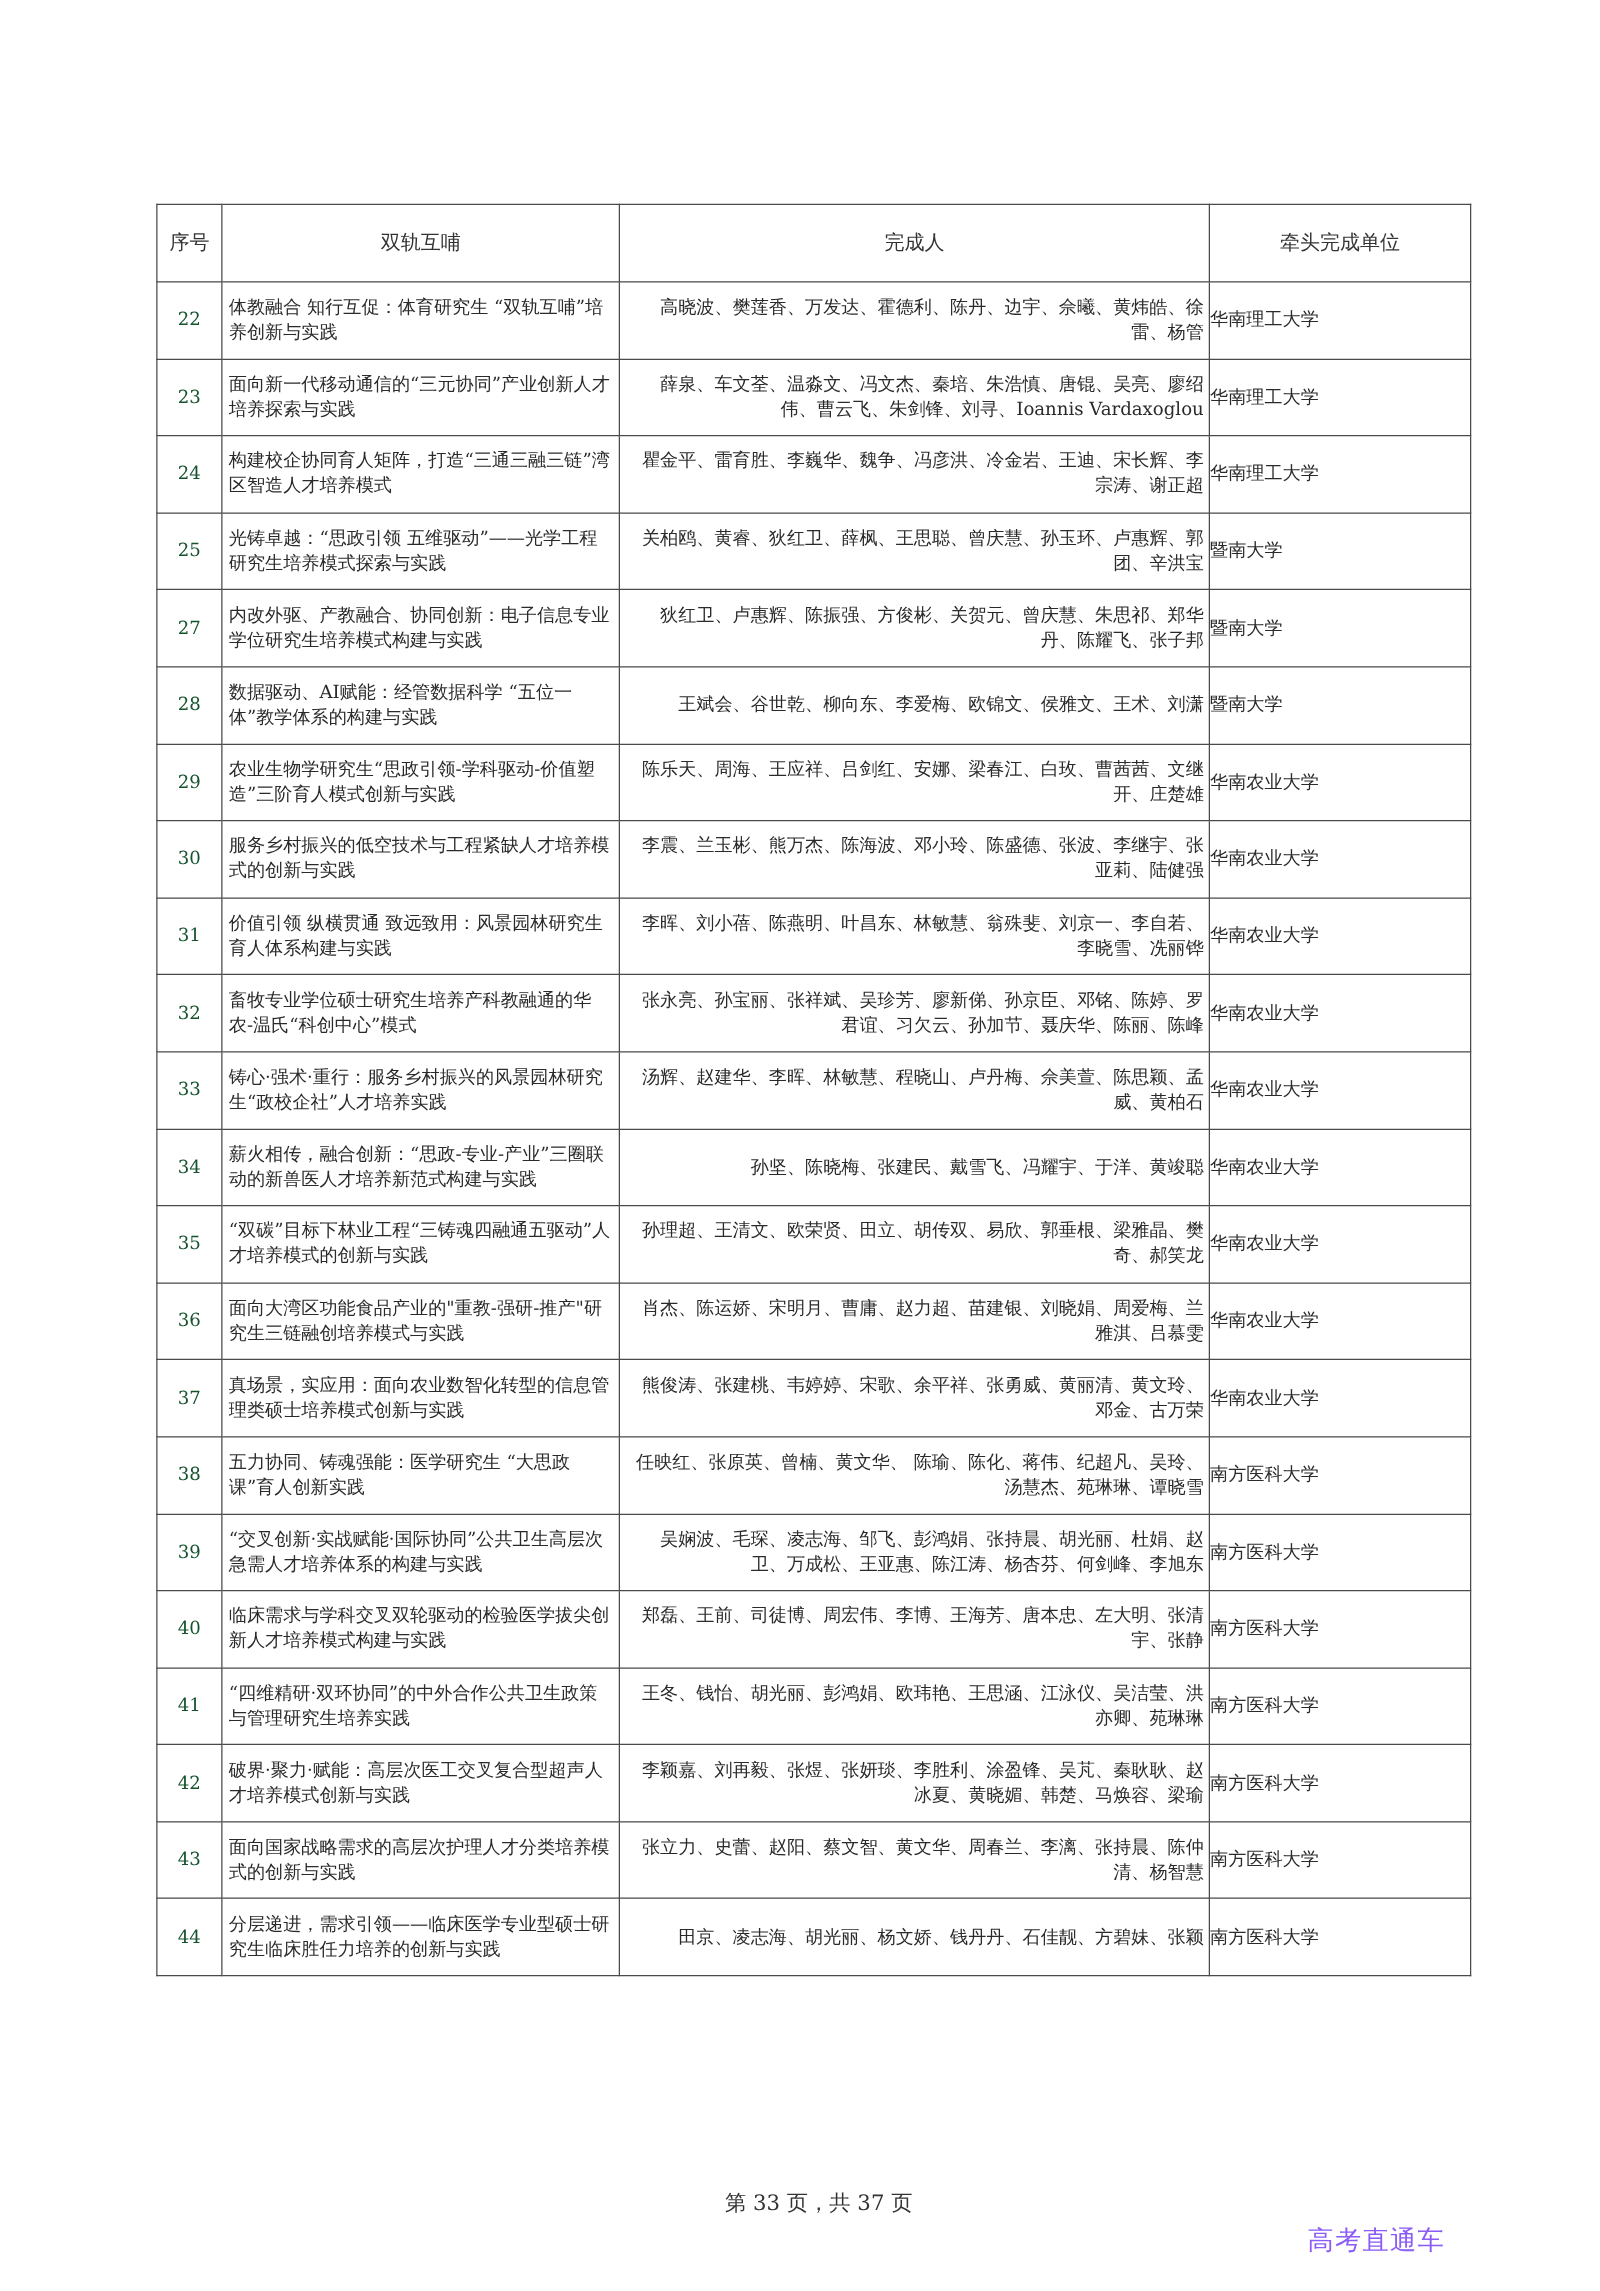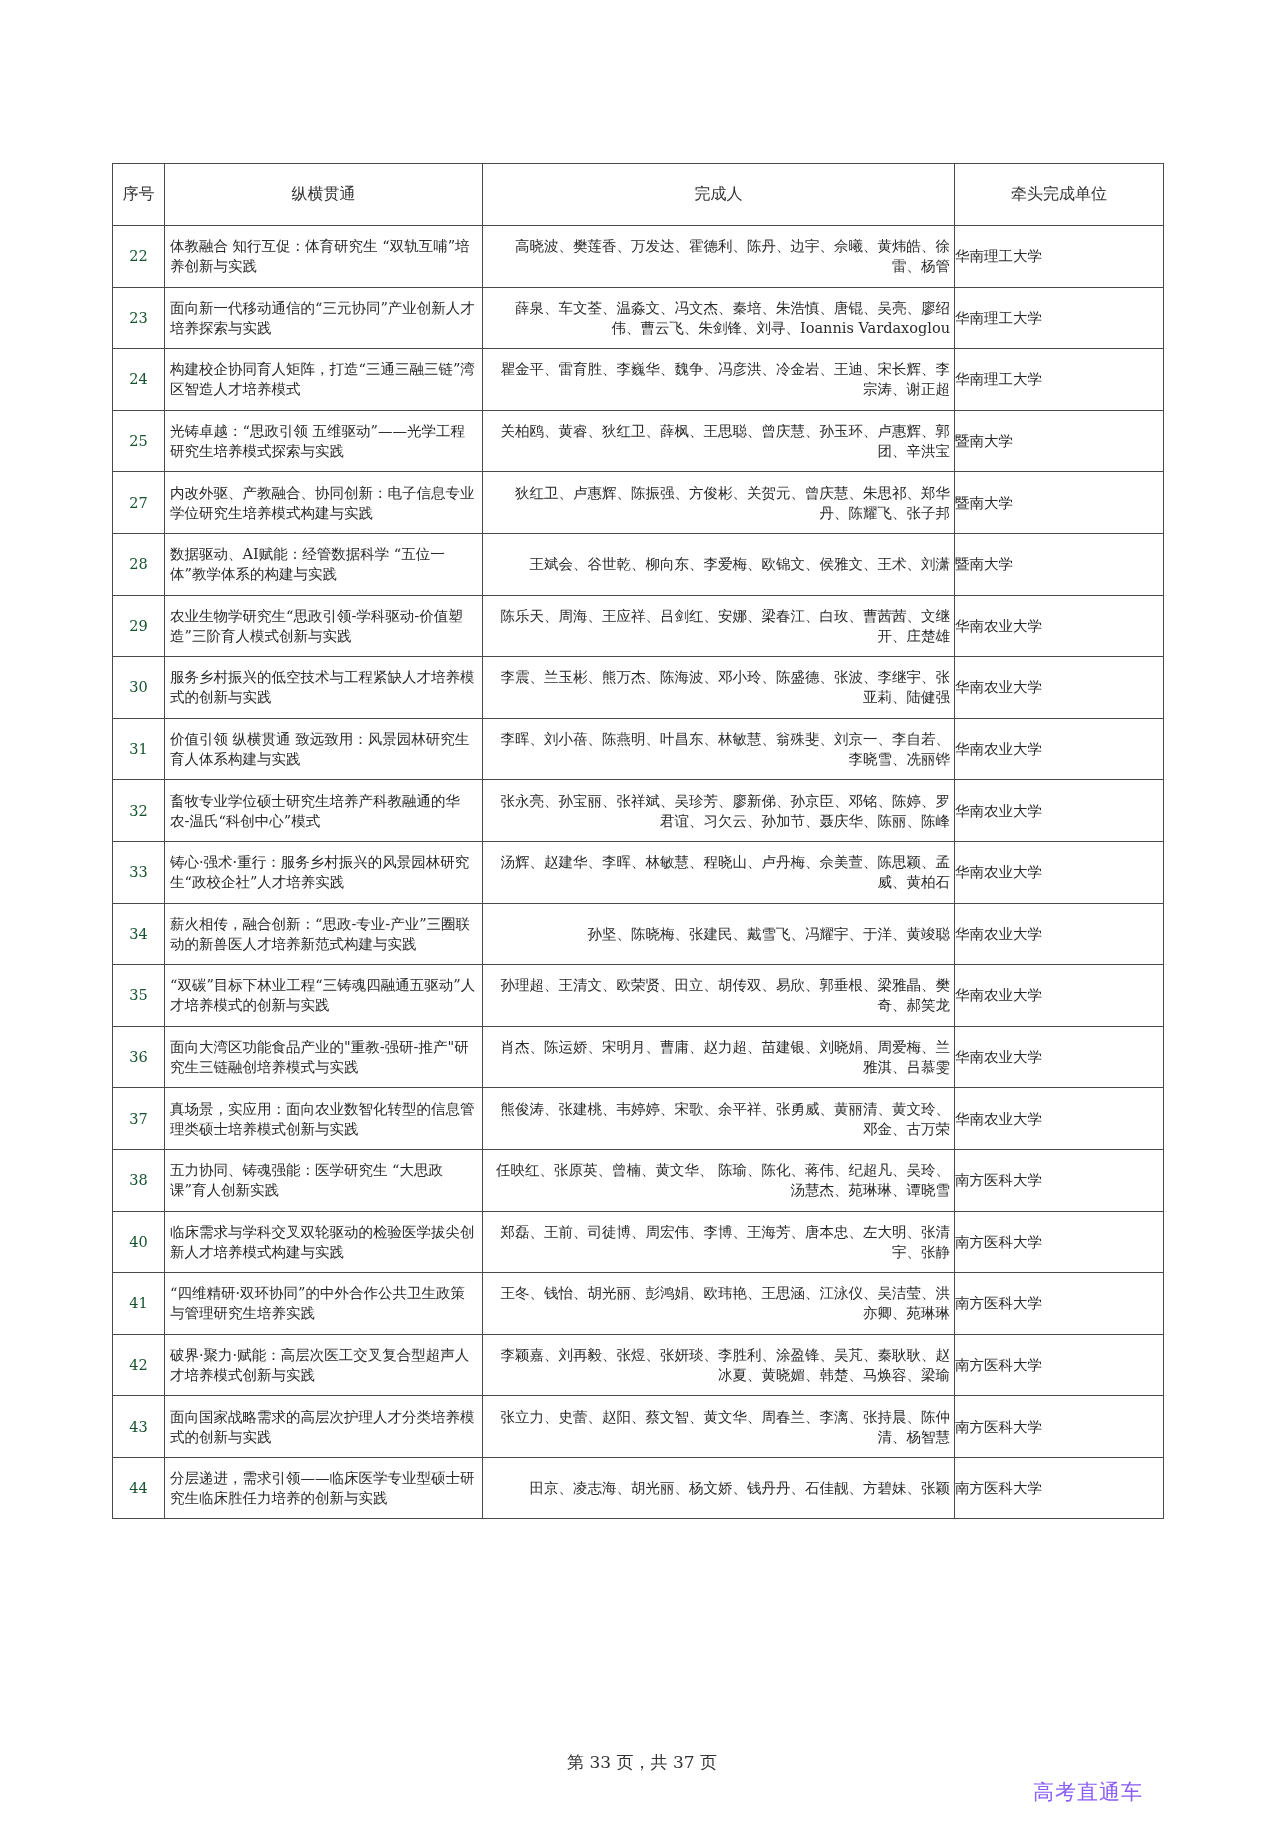--- a/index.html
+++ b/index.html
@@ -1,18 +1,18 @@
 <!DOCTYPE html>
 <html><head>
 <meta charset="utf-8">
 <style>
   html, body { margin: 0; padding: 0; background: #ffffff; }
   body { width: 1280px; height: 1833px; position: relative; overflow: hidden;
          font-family: "DejaVu Serif", "Liberation Serif", serif; color: #2a2a2a; }
-  .page { position: absolute; left: 2px; top: 0; width: 1171px; height: 1833px; }
+  .page { position: absolute; left: 15px; top: 0; width: 1171px; height: 1833px; }
   table.results { position: absolute; left: 110px; top: 163px; width: 1051px;
                   border-collapse: collapse; table-layout: fixed; }
   table.results th, table.results td { border: 1.5px solid #4a4a4a; padding: 0; }
   table.results th { height: 61px; font-weight: normal; font-size: 16px; text-align: center;
                      font-family: "DejaVu Sans", "Liberation Sans", sans-serif; color: #333; }
   table.results td { font-size: 14.5px; line-height: 20px; vertical-align: middle; }
   table.results tr.data-row { height: 61.6px; }
   td.col-idx { text-align: center; font-size: 14px; color: #14532d; }
   td.col-name { padding: 0 4px 0 5px !important; text-align: left; }
   td.col-people { padding: 0 4px 0 5px !important; text-align: right; }
@@ -29,21 +29,21 @@
   <table class="results">
     <colgroup>
       <col style="width:52px">
       <col style="width:318px">
       <col style="width:472px">
       <col style="width:209px">
     </colgroup>
     <thead>
       <tr>
         <th>序号</th>
-        <th>纵横贯通</th>
+        <th>双轨互哺</th>
         <th>完成人</th>
         <th>牵头完成单位</th>
       </tr>
     </thead>
     <tbody id="tbody">
         <tr class="data-row">
           <td class="col-idx">22</td>
           <td class="col-name">体教融合 知行互促：体育研究生 “双轨互哺”培养创新与实践</td>
           <td class="col-people">高晓波、樊莲香、万发达、霍德利、陈丹、边宇、佘曦、黄炜皓、徐雷、杨管</td>
           <td class="col-unit">华南理工大学</td>
@@ -132,20 +132,26 @@
           <td class="col-people">熊俊涛、张建桃、韦婷婷、宋歌、余平祥、张勇威、黄丽清、黄文玲、邓金、古万荣</td>
           <td class="col-unit">华南农业大学</td>
         </tr>
         <tr class="data-row">
           <td class="col-idx">38</td>
           <td class="col-name">五力协同、铸魂强能：医学研究生 “大思政课”育人创新实践</td>
           <td class="col-people">任映红、张原英、曾楠、黄文华、 陈瑜、陈化、蒋伟、纪超凡、吴玲、汤慧杰、苑琳琳、谭晓雪</td>
           <td class="col-unit">南方医科大学</td>
         </tr>
         <tr class="data-row">
+          <td class="col-idx">39</td>
+          <td class="col-name">“交叉创新·实战赋能·国际协同”公共卫生高层次急需人才培养体系的构建与实践</td>
+          <td class="col-people">吴娴波、毛琛、凌志海、邹飞、彭鸿娟、张持晨、胡光丽、杜娟、赵卫、万成松、王亚惠、陈江涛、杨杏芬、何剑峰、李旭东</td>
+          <td class="col-unit">南方医科大学</td>
+        </tr>
+        <tr class="data-row">
           <td class="col-idx">40</td>
           <td class="col-name">临床需求与学科交叉双轮驱动的检验医学拔尖创新人才培养模式构建与实践</td>
           <td class="col-people">郑磊、王前、司徒博、周宏伟、李博、王海芳、唐本忠、左大明、张清宇、张静</td>
           <td class="col-unit">南方医科大学</td>
         </tr>
         <tr class="data-row">
           <td class="col-idx">41</td>
           <td class="col-name">“四维精研·双环协同”的中外合作公共卫生政策与管理研究生培养实践</td>
           <td class="col-people">王冬、钱怡、胡光丽、彭鸿娟、欧玮艳、王思涵、江泳仪、吴洁莹、洪亦卿、苑琳琳</td>
           <td class="col-unit">南方医科大学</td>

